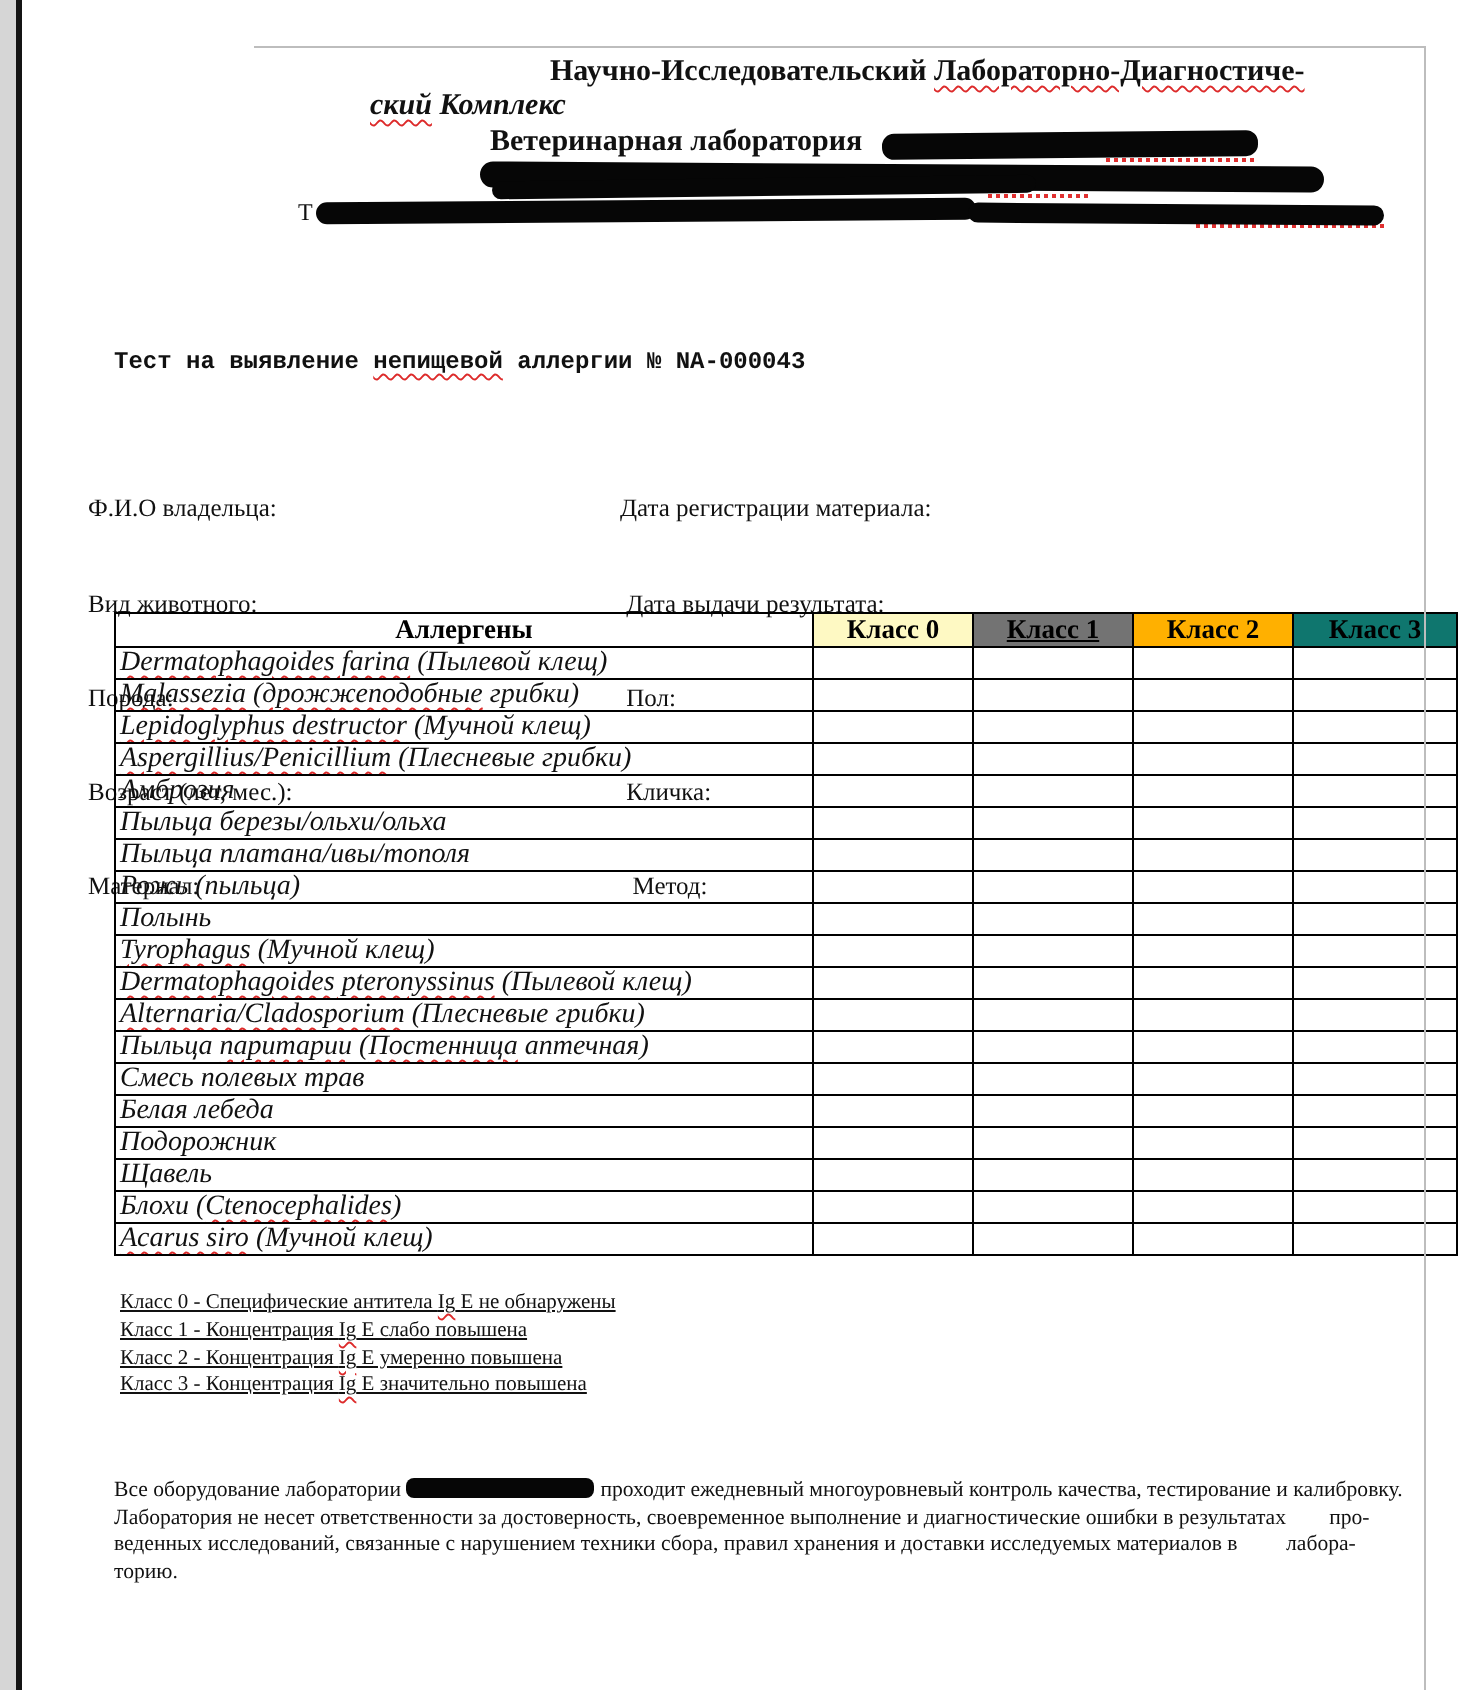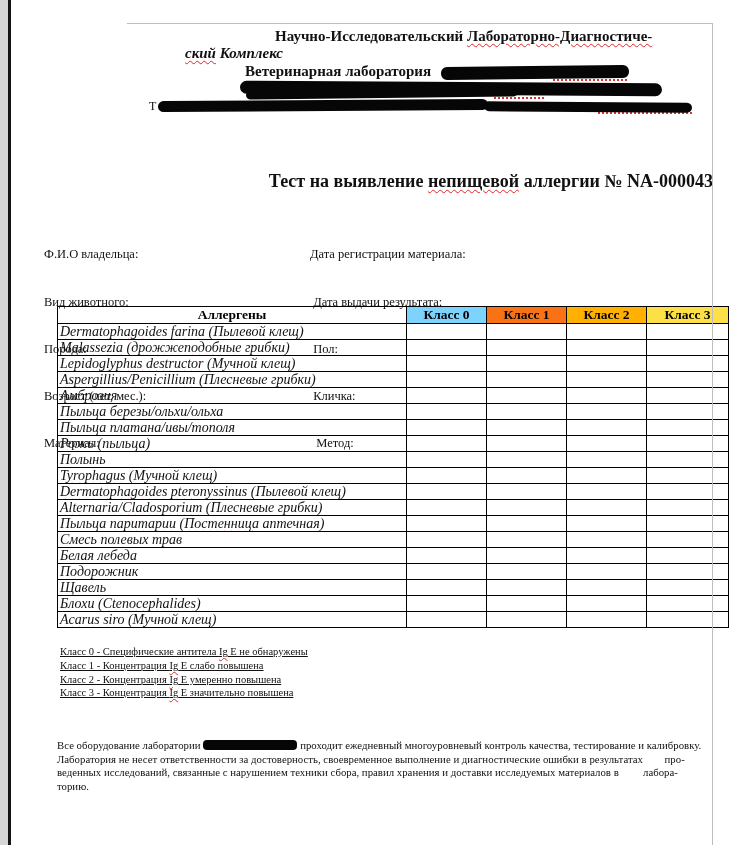--- a/index.html
+++ b/index.html
@@ -37,22 +37,22 @@
   #redactC1 { left:158px; top:100px;  width:330px; height:11px; transform:rotate(-0.4deg); }
   #redactC2 { left:484px; top:102px;  width:208px; height:10px; transform:rotate(0.4deg); }
   #fragT { position:absolute; left:149px; top:99px; font-size:12px; color:#111; }
   .sq { position:absolute; height:2px; z-index:2;
         background-image:repeating-linear-gradient(90deg,#e03030 0 2px, transparent 2px 4px); }
   #sqA { left:553px; top:79px;  width:76px; }
   #sqB { left:494px; top:97px;  width:52px; }
   #sqC { left:598px; top:112px; width:95px; }
 
   
-  #doc-title { position:absolute; left:57px; top:170px; width:656px; text-align:right;
-               font-weight:bold; font-size:18px; line-height:22px; color:#111; white-space:pre; }
+  #doc-title { position:absolute; left:57px; top:170px; width:656px; text-align:left;
+               font-weight:bold; font-size:12px; line-height:22px; color:#111; white-space:pre;font-family:Liberation Mono, monospace; }
 
   
   .fields { position:absolute; top:216px; font-size:12.5px; line-height:15.7px; color:#111; white-space:pre; }
   #fields-left  { left:44px;  }
   #fields-right { left:310px; }
 
   
   #allergen-table { position:absolute; left:57px; top:306px; width:671px;
                     border-collapse:collapse; table-layout:fixed; }
   #allergen-table th, #allergen-table td { border:1px solid #000; overflow:hidden; }
@@ -116,24 +116,24 @@
     <colgroup>
       <col style="width:349px">
         <col style="width:80px">
         <col style="width:80px">
         <col style="width:80px">
         <col style="width:82px">
     </colgroup>
     <thead>
       <tr>
         <th>Аллергены</th>
-      <th style="background: #7dd3fc;">Класс 0</th>
-          <th style="background: #f97316;">Класс 1</th>
+      <th style="background: #fef9c3;">Класс 0</th>
+          <th style="background: #737373; text-decoration: underline;">Класс 1</th>
           <th style="background: rgb(255, 176, 0);">Класс 2</th>
-          <th style="background: #fde047;">Класс 3</th>
+          <th style="background: #0f766e;">Класс 3</th>
         </tr>
     </thead>
     <tbody>
         <tr>
           <td class="c-allergen"><span class="misspell">Dermatophagoides farina</span><span> (Пылевой клещ)</span></td>
           <td></td>
           <td></td>
           <td></td>
           <td></td>
         </tr>

